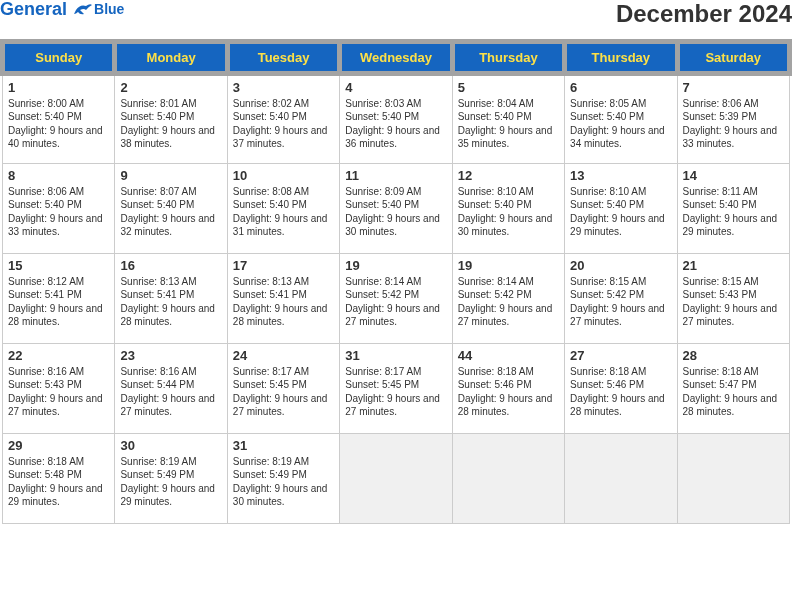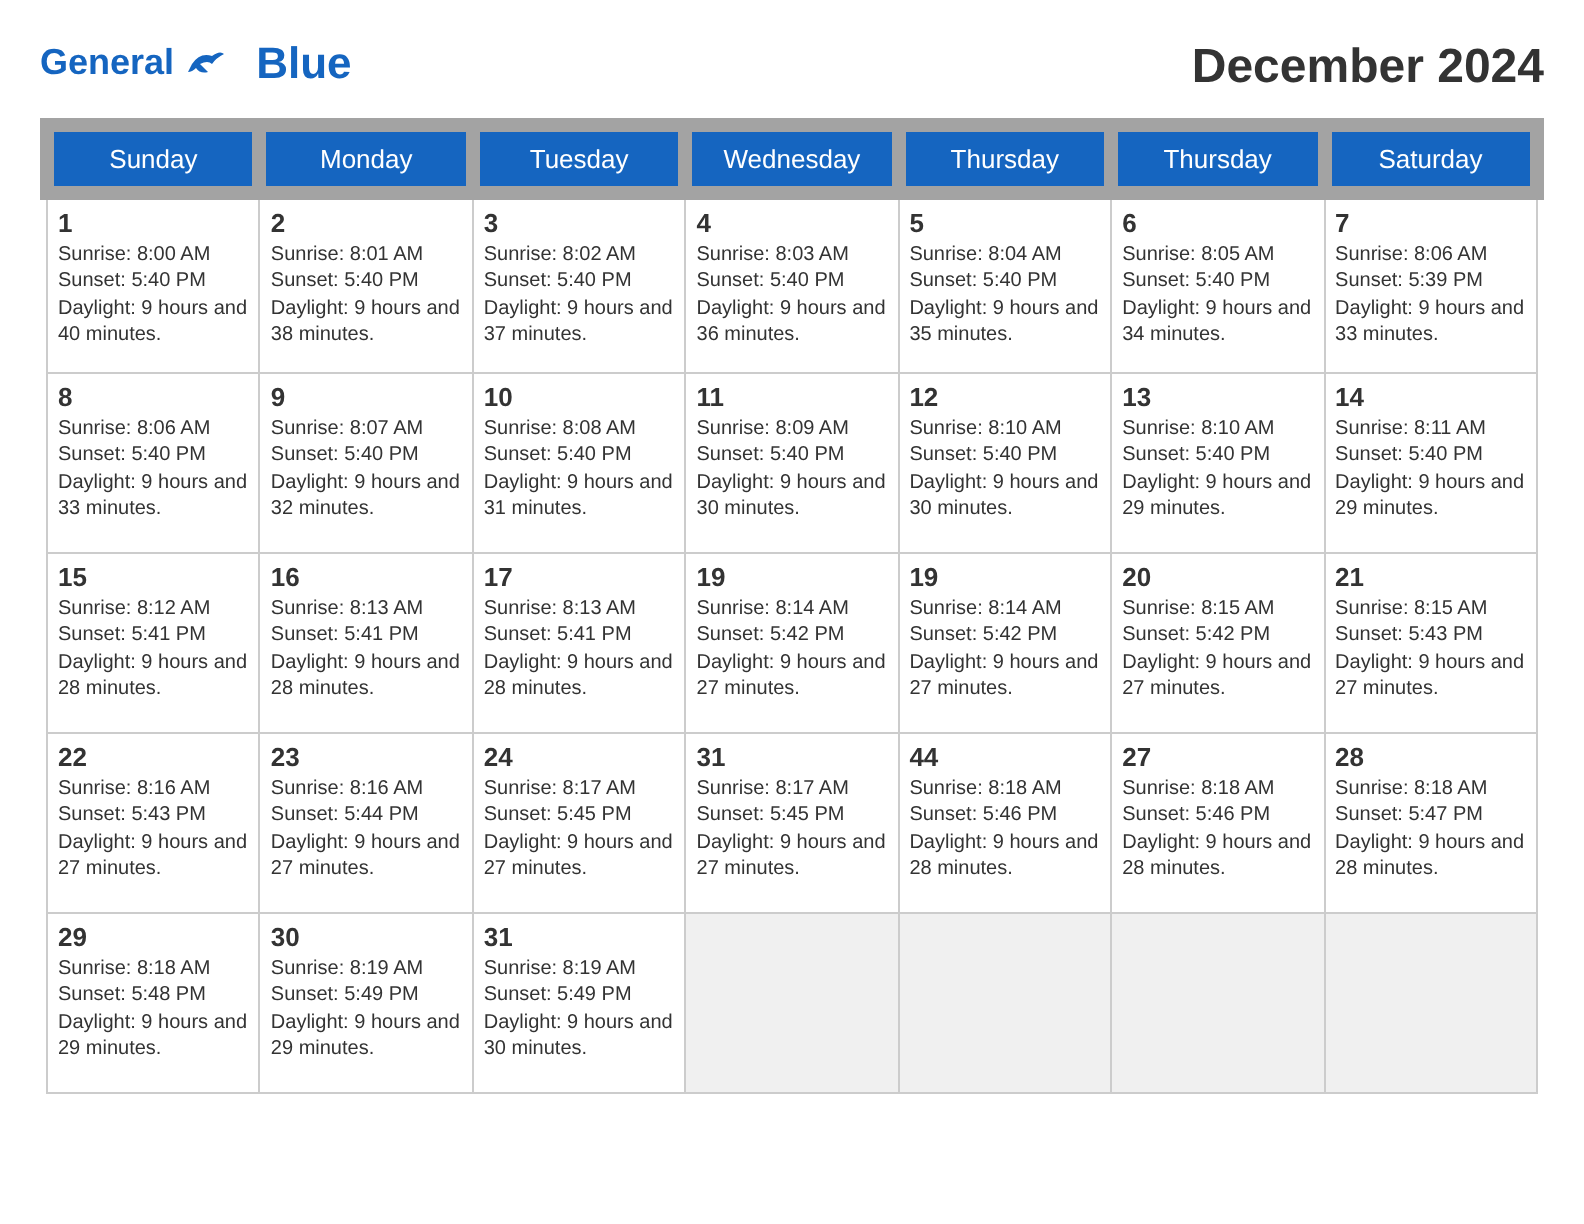--- a/index.html
+++ b/index.html
@@ -6,21 +6,21 @@
     body {
       width: 792px;
       height: 612px;
       font-family: Arial, sans-serif;
       background: #fff;
       overflow: hidden;
     }
     .page {
       width: 792px;
       height: 496px;
-      padding: 20px;
+      padding: 0;
       display: flex;
       flex-direction: column;
     }
     .header {
       display: flex;
       justify-content: space-between;
       align-items: flex-start;
       margin-bottom: 10px;
     }
     .logo {
@@ -43,26 +43,26 @@
     }
     .calendar {
       flex: 1;
       border: 1px solid #ccc;
       border-collapse: collapse;
       width: 100%;
       table-layout: fixed;
     }
     .calendar th {
       background: #1565c0;
-      color: #ffffff;
+      color: #fde047;
       text-align: center;
       padding: 6px 4px;
       font-size: 13px;
-      font-weight: normal;
-      border: 7px solid #a3a3a3;
+      font-weight: bold;
+      border: 5px solid #a3a3a3;
     }
     .calendar td {
       border: 1px solid #ccc;
       vertical-align: top;
       padding: 4px 5px;
       font-size: 9.5px;
       color: #333;
       height: 90px;
     }
     .calendar td.empty {
@@ -97,21 +97,21 @@
   <div class="header">
     <div class="logo">
       <div>
         <div style="display:flex;align-items:center;">
           <div style="font-size:18px;font-weight:bold;color:#333;line-height:1.1;">
             <span style="color:#1565c0;">General</span>
             <svg width="18" height="16" viewBox="0 0 18 16" style="vertical-align:middle;margin-left:2px;" fill="#1565c0">
               <path d="M2,8 Q6,2 12,4 Q16,1 18,3 Q14,5 12,8 Q10,6 6,8 Q8,10 10,12 Q6,13 4,10 Q2,12 0,12 Q1,10 2,8Z"></path>
             </svg>
           </div>
-          <div style="font-size:22px;font-weight:bold;color:#1565c0;line-height:1.1;margin-left:16px;">Blue</div>
+          <div style="font-size:14px;font-weight:bold;color:#1565c0;line-height:1.1;margin-left:2px;">Blue</div>
         </div>
       </div>
     </div>
     <div class="title-block">
       <h1>December 2024</h1>
     </div>
   </div>
 
   <table class="calendar">
     <thead>

